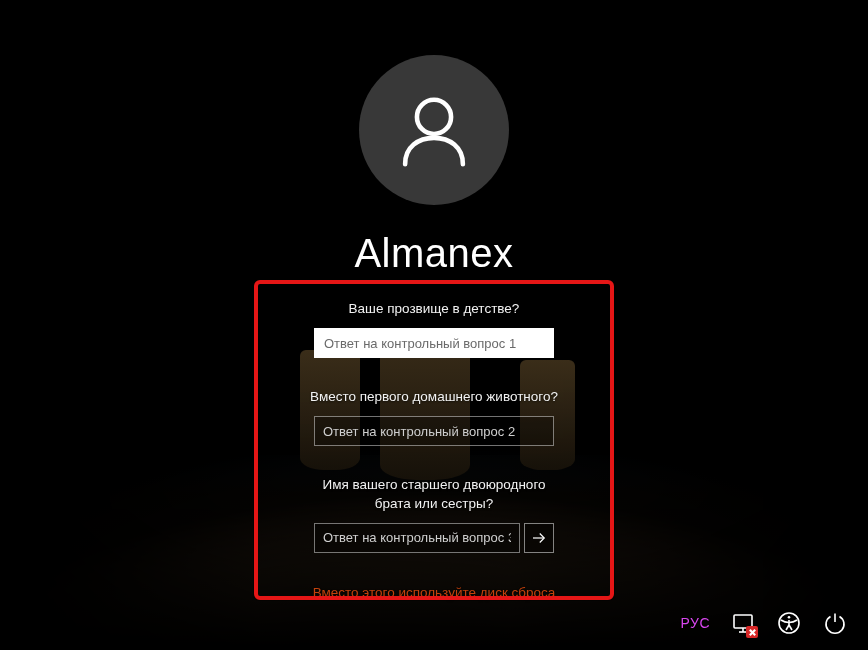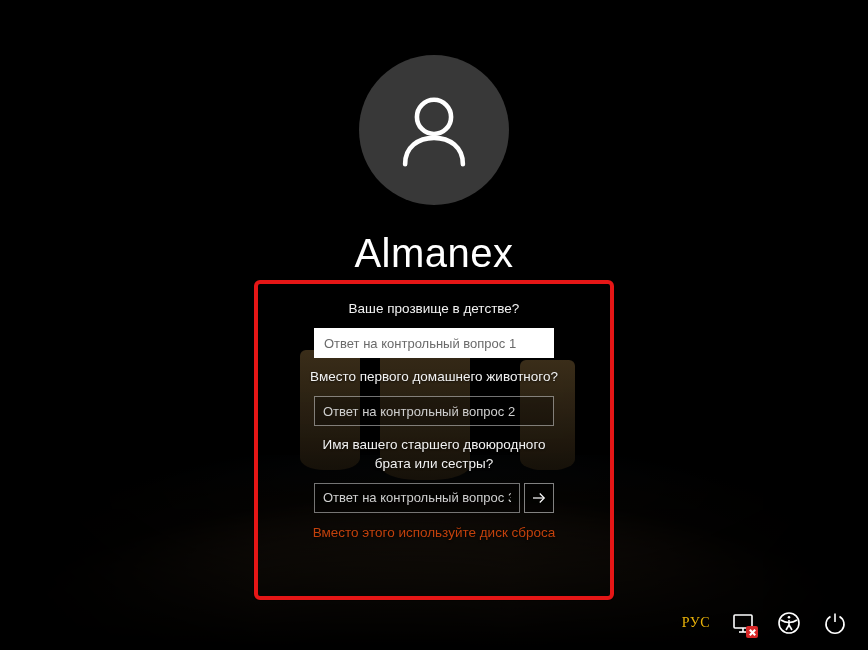--- a/index.html
+++ b/index.html
@@ -72,21 +72,21 @@
   .qlabel {
     font-size: 13.5px;
     color: #f2f2f2;
     margin-bottom: 10px;
     line-height: 1.35;
     text-shadow: 0 1px 2px rgba(0,0,0,0.6);
   }
   .field-row {
     width: 240px;
     display: flex;
-    margin-bottom: 10px;
+    margin-bottom: 30px;
     align-items: center;
   }
   .answer {
     flex: 1;
     height: 30px;
     padding: 0 8px;
     font-size: 13px;
     color: #0369a1;
     background: rgba(0,0,0,0.25);
     border: 1px solid rgba(255,255,255,0.45);
@@ -127,22 +127,21 @@
     pointer-events: none;
   }
 
   
   .taskbar {
     position: absolute;
     right: 20px; bottom: 14px;
     display: flex;
     align-items: center;
     gap: 20px;
-    color: #eab308;
-    font-family: Liberation Serif, serif;
+    color: #d946ef;
   }
   .lang {
     font-size: 14px;
     letter-spacing: 0.5px;
     cursor: pointer;
   }
   .tb-btn {
     width: 26px; height: 26px;
     display: flex; align-items: center; justify-content: center;
     cursor: pointer;

